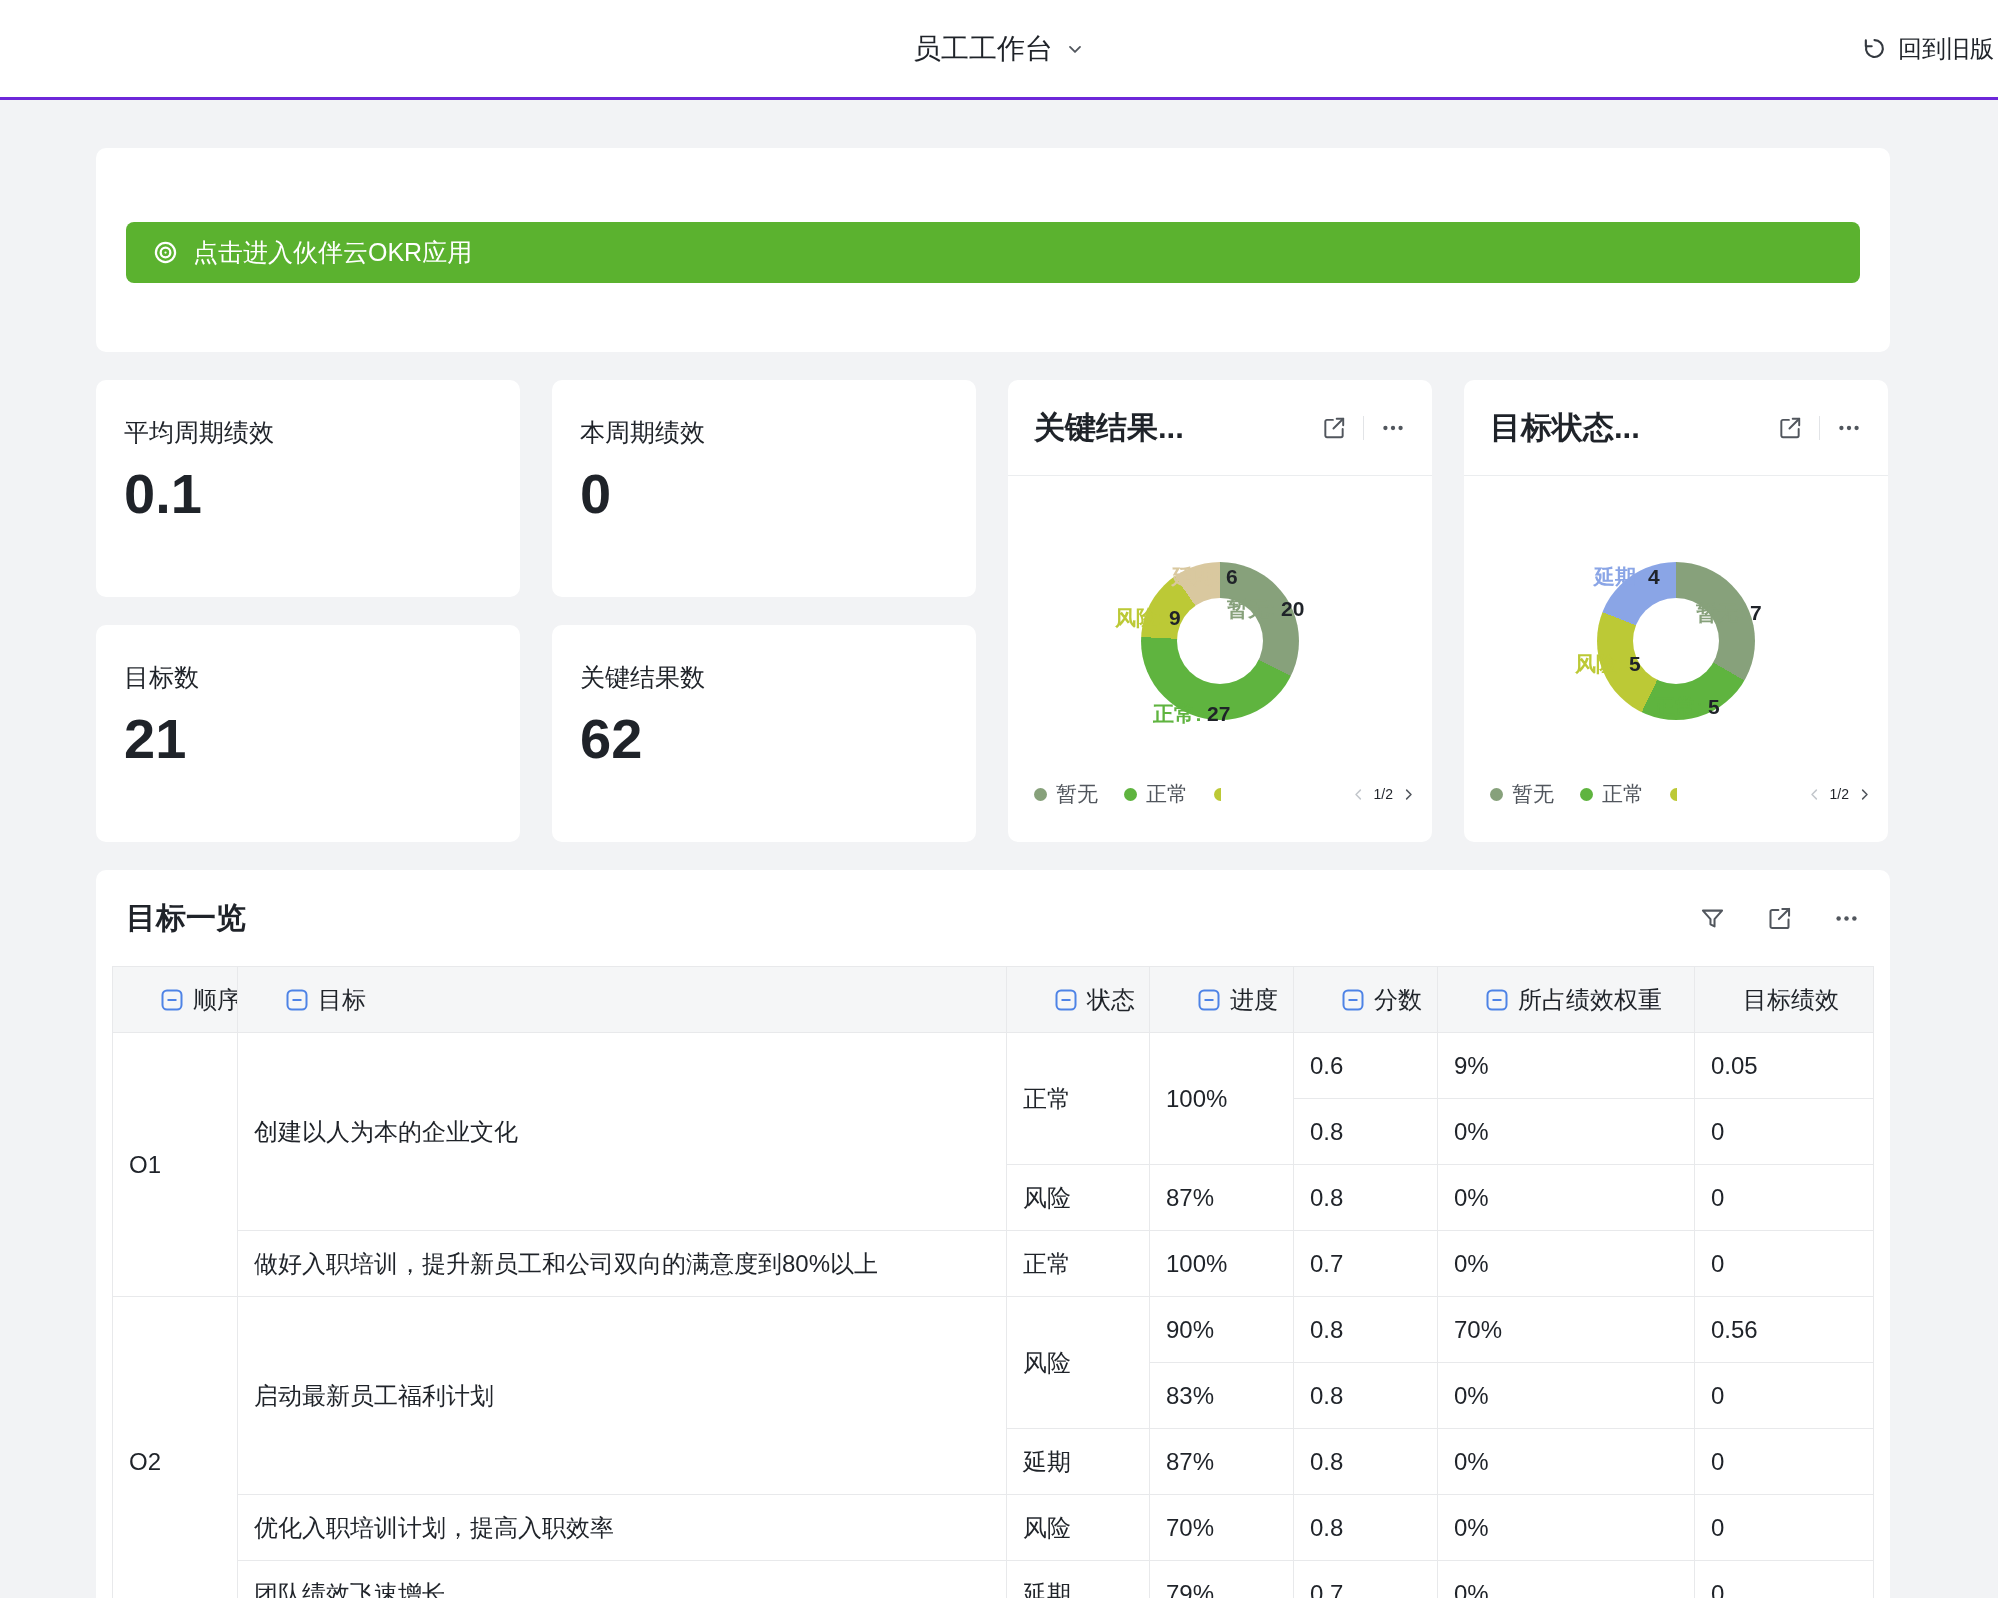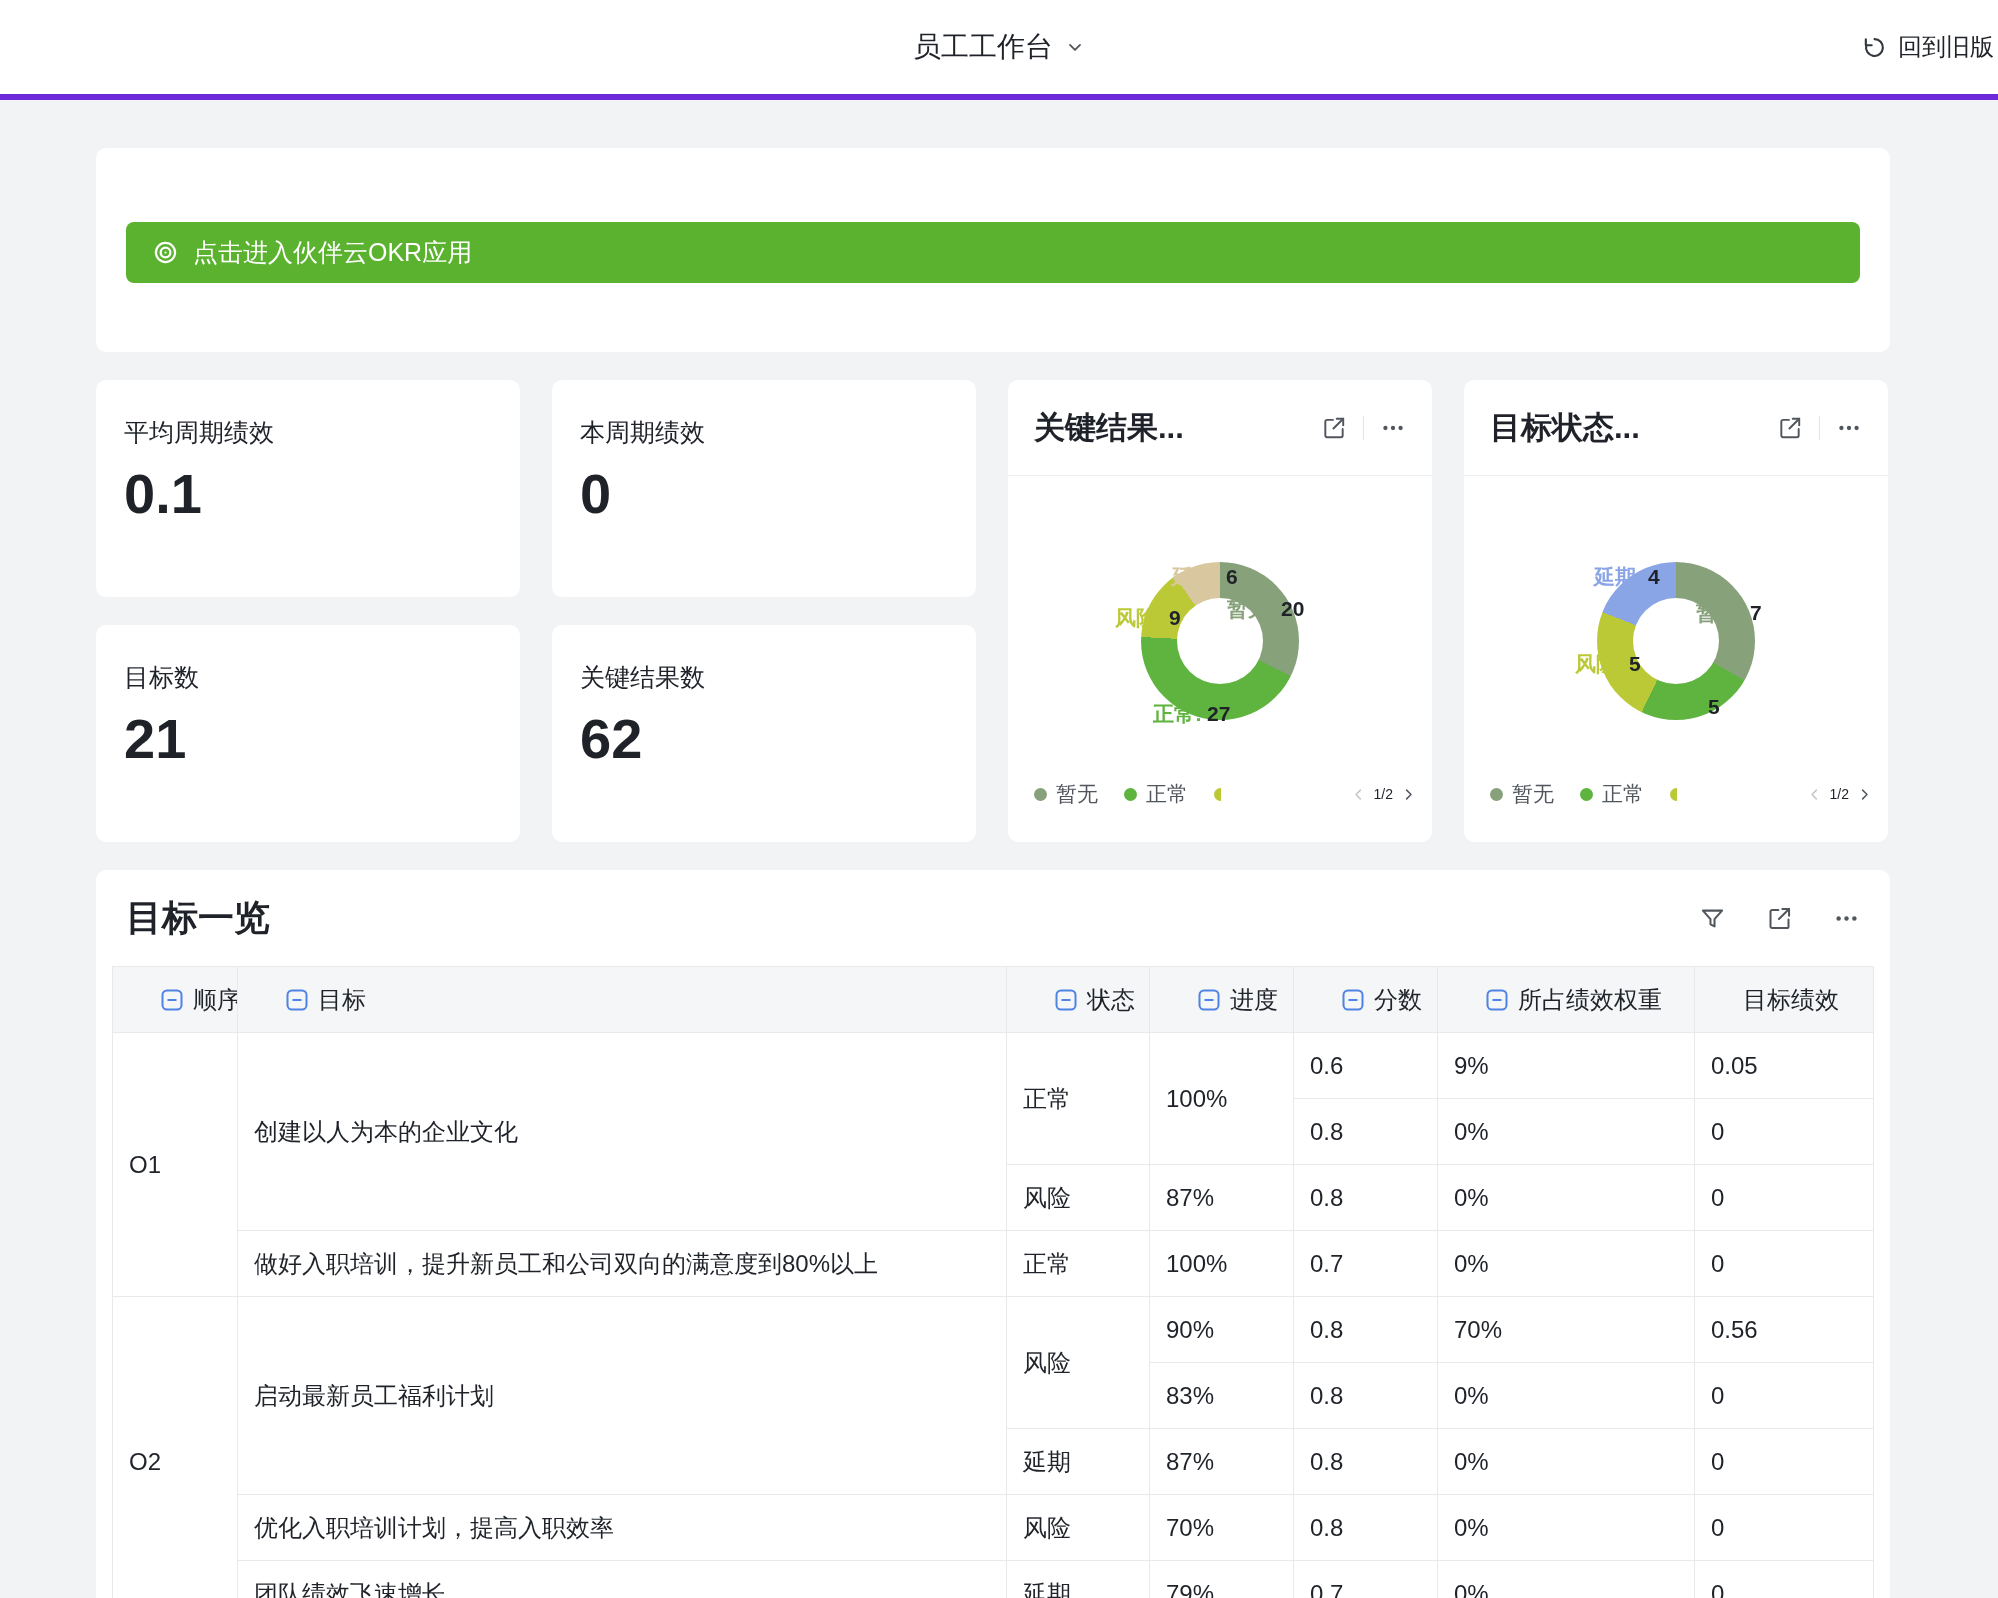--- a/index.html
+++ b/index.html
@@ -3,21 +3,21 @@
 <meta charset="utf-8">
 <style>
   * { box-sizing: border-box; }
   html,body { margin:0; padding:0; }
   body {
     width:1998px; height:1598px; overflow:hidden;
     background:#f2f3f5; color:#1f2329;
     font-family:"Liberation Sans","DejaVu Sans",sans-serif;
   }
   
-  .top-bar { position:relative; height:100px; background:#fff; border-bottom:6px solid #6d28d9; }
+  .top-bar { position:relative; height:100px; background:#fff; border-bottom:3px solid #6d28d9; }
   .tb-center { position:absolute; left:50%; top:0; transform:translateX(-50%); height:100%;
     display:flex; align-items:center; gap:12px; font-size:28px; font-weight:500; cursor:pointer; }
   .tb-right { position:absolute; right:4px; top:0; height:100%;
     display:flex; align-items:center; gap:10px; font-size:24px; cursor:pointer; }
   
   main { width:1794px; margin-left:96px; }
   .card { background:#fff; border-radius:10px; }
   
   .shortcuts { margin-top:48px; height:204px; padding:34px 30px 0; }
   .sc-title { margin:0; font-size:30px; font-weight:700; }
@@ -43,21 +43,21 @@
   .dl-val { color:#1f2329; margin-left:5px; }
   .cc-legend { position:absolute; left:26px; right:16px; bottom:34px;
     display:flex; align-items:center; font-size:21px; color:#51565d;justify-content:center; }
   .legend-item { display:flex; align-items:center; margin-right:26px; cursor:pointer; }
   .legend-dot { width:13px; height:13px; border-radius:50%; margin-right:9px; }
   .legend-partial { width:7px; height:13px; border-radius:7px 0 0 7px; }
   .cc-pager { margin-left:auto; display:flex; align-items:center; gap:8px; font-size:14px; color:#1f2329; }
   
   .objectives { margin-top:28px; padding:0 16px 16px; }
   .obj-head { height:96px; display:flex; align-items:center; padding:0 14px; }
-  .obj-title { flex:1; font-size:36px; font-weight:700; }
+  .obj-title { flex:1; font-size:30px; font-weight:700; }
   .obj-icons { display:flex; align-items:center; gap:40px; }
   table { border-collapse:collapse; width:100%; table-layout:fixed; }
   th, td { border:1px solid #e8e9eb; height:66px; padding:0 8px 0 16px;
     font-size:24px; font-weight:400; text-align:left; vertical-align:middle;
     white-space:nowrap; overflow:hidden; }
   thead th { background:#f5f6f7; }
   .th-inner { display:flex; align-items:center; gap:10px;padding-left:32px; }
   .collapse-icon { flex:0 0 auto; display:inline-flex; cursor:pointer; }
 </style>
 </head>

